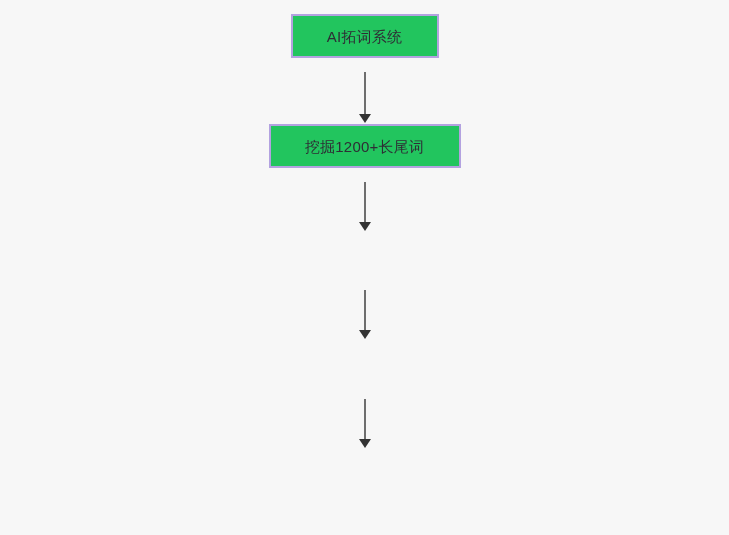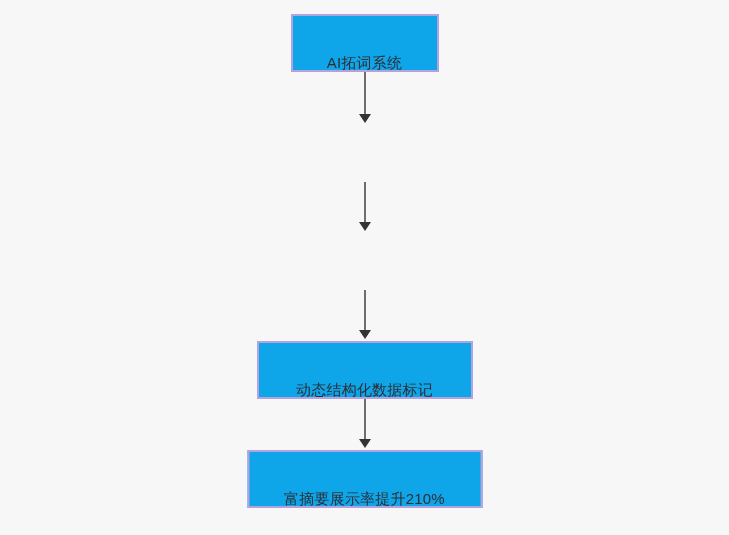--- a/index.html
+++ b/index.html
@@ -17,26 +17,26 @@
   #flowchart-canvas {
     position: relative;
     width: 729px;
     height: 535px;
     background: #f7f7f7;
   }
 
   .node {
     position: absolute;
     box-sizing: border-box;
-    background: #0ea5e9;
+    background: #22c55e;
     border: 2px solid #b3a2e0;
     display: flex;
-    align-items: flex-end;
+    align-items: center;
     justify-content: center;
-    height: 58px;
+    height: 44px;
     left: 50%;
     transform: translateX(-50%);
   }
 
   .node-label {
     font-size: 15px;
     color: #2e2e35;
     line-height: 1;
     letter-spacing: 0.2px;
     white-space: nowrap;
@@ -82,32 +82,29 @@
 
 <div id="flowchart-canvas">
 
   <div class="node" id="node-0">
     <span class="node-label">AI拓词系统</span>
   </div>
 
   <div class="connector" id="connector-0"></div>
   <div class="arrowhead" id="arrow-0"></div>
 
+  <div class="node" id="node-1">
+    <span class="node-label">挖掘1200+长尾词</span>
+  </div>
 
   <div class="connector" id="connector-1"></div>
   <div class="arrowhead" id="arrow-1"></div>
 
 
   <div class="connector" id="connector-2"></div>
   <div class="arrowhead" id="arrow-2"></div>
 
-  <div class="node" id="node-3">
-    <span class="node-label">动态结构化数据标记</span>
-  </div>
 
   <div class="connector" id="connector-3"></div>
   <div class="arrowhead" id="arrow-3"></div>
 
-  <div class="node" id="node-4">
-    <span class="node-label">富摘要展示率提升210%</span>
-  </div>
 
 </div>
 
 </body></html>

